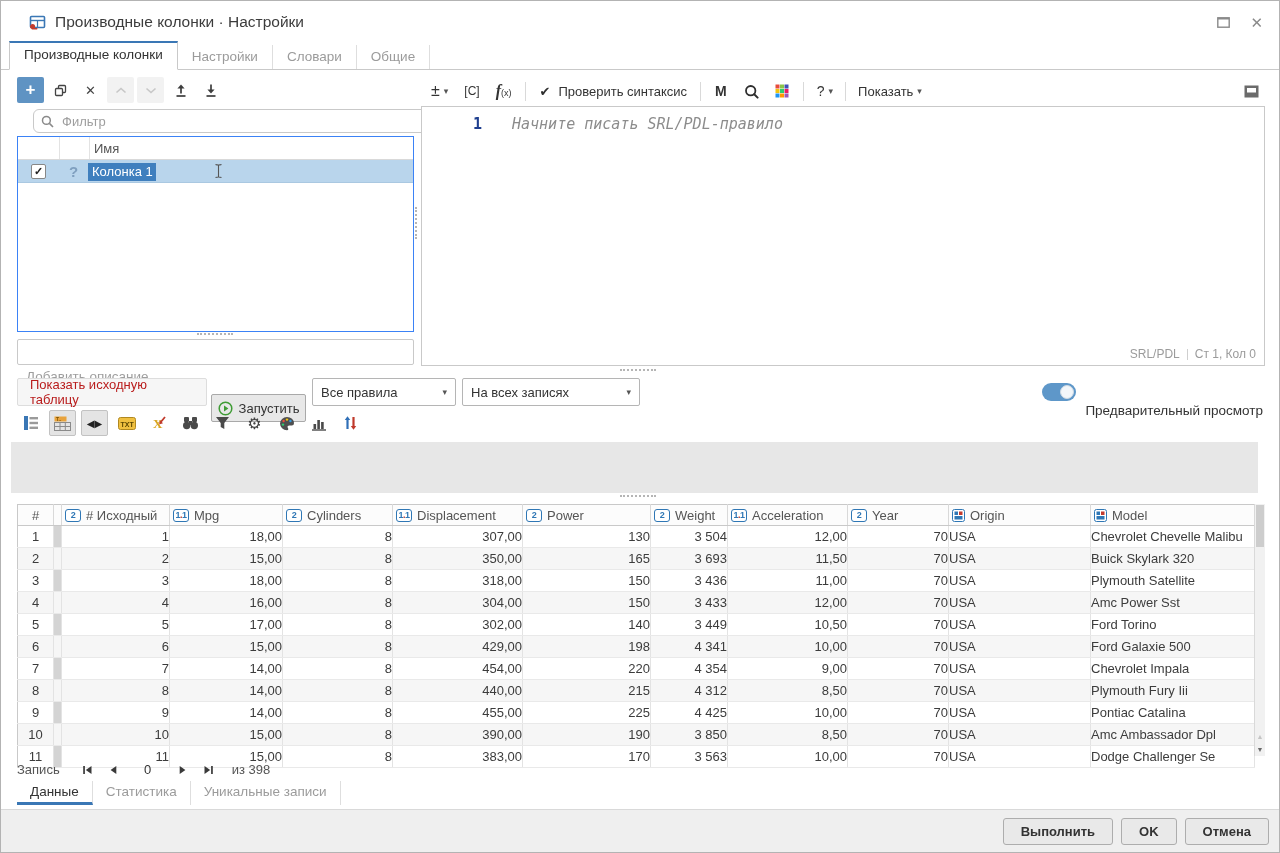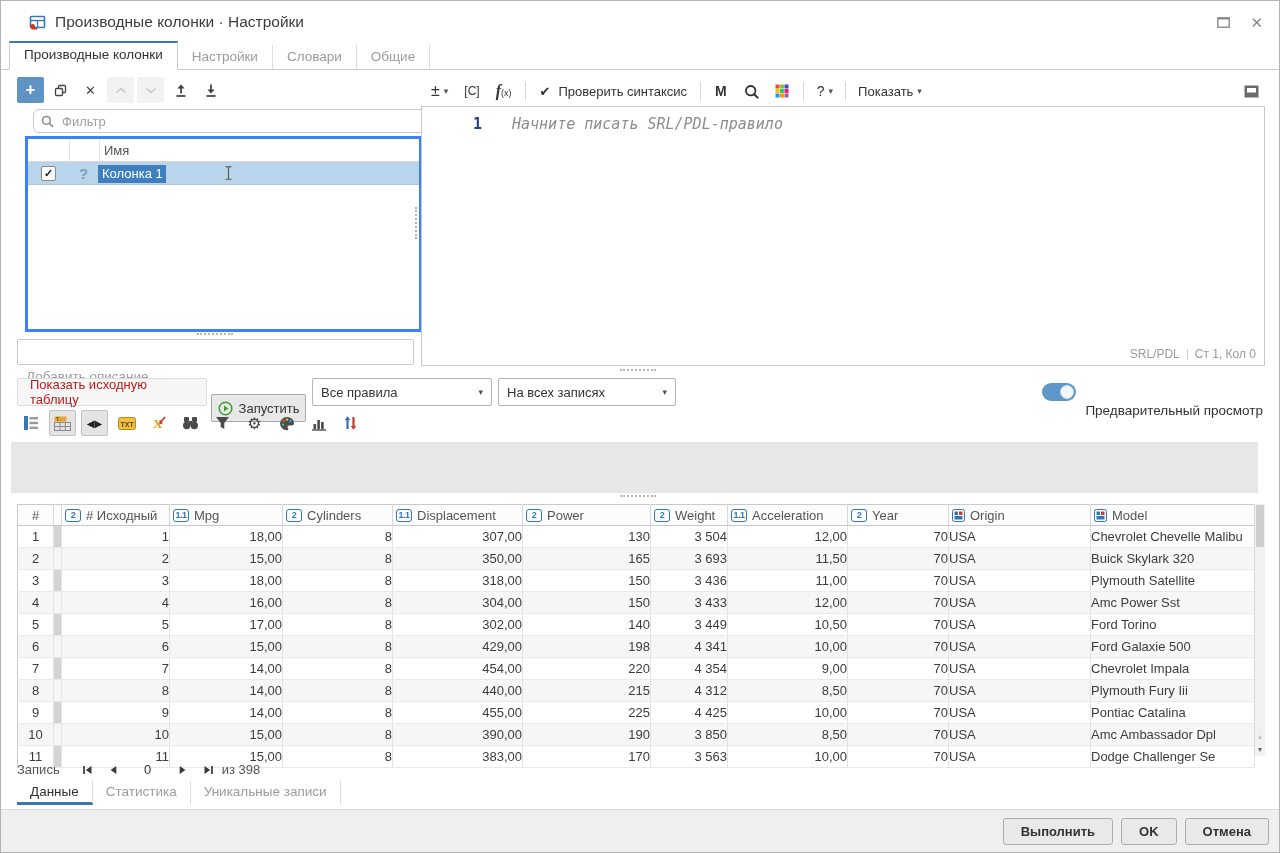--- a/index.html
+++ b/index.html
@@ -23,21 +23,21 @@
   .tbtn.disabled{background:#f2f2f2;}
   .tbtn.pressed{background:#e4e4e4;border:1px solid #c2c2c2;box-sizing:border-box;}
   .sep{width:1px;height:19px;background:#d9d9d9;flex:0 0 auto;}
   .caret{font-size:9px;color:#555;margin-left:4px;}
   
   .left-toolbar{position:absolute;left:16px;top:76px;display:flex;gap:3px;align-items:center;}
   .filter-box{position:absolute;left:16px;top:108px;width:397px;height:24px;border:1px solid #c9c9c9;border-radius:6px;
     box-sizing:border-box;display:flex;align-items:center;background:#fff;margin-left:16px;}
   .filter-box input{border:none;outline:none;flex:1;font-family:"Liberation Sans",sans-serif;font-size:13px;color:#555;}
   .filter-box input::placeholder{color:#9e9e9e;}
-  .col-list{position:absolute;left:24px;top:135px;width:397px;height:196px;border:3px solid #3b82f6;box-sizing:border-box;background:#fff;}
+  .col-list{position:absolute;left:16px;top:135px;width:397px;height:196px;border:1px solid #3b82f6;box-sizing:border-box;background:#fff;}
   .list-header{display:flex;height:22px;border-bottom:1px solid #d9d9d9;align-items:center;font-size:13px;color:#555;}
   .lh-c1{width:41px;border-right:1px solid #e3e3e3;height:100%;}
   .lh-c2{width:29px;border-right:1px solid #e3e3e3;height:100%;}
   .lh-c3{flex:1;padding-left:4px;}
   .list-row{display:flex;height:22px;align-items:center;background:#b9d5ec;border-bottom:1px solid #aac8e1;position:relative;}
   .lr-c1{width:41px;display:flex;justify-content:center;}
   .lr-c2{width:29px;display:flex;justify-content:center;font-weight:bold;font-size:15px;color:#7f9fbf;}
   .lr-c3{flex:1;font-size:13px;}
   .checkbox{width:13px;height:13px;background:#fff;border:1px solid #878787;border-radius:2px;font-size:11px;line-height:12px;
     text-align:center;color:#222;font-weight:bold;}
@@ -61,21 +61,21 @@
   .editor-status .vbar{width:1px;height:11px;background:#cfcfcf;}
   
   .runbar{position:absolute;left:16px;top:377px;right:16px;height:28px;display:flex;align-items:center;}
   .btn{height:28px;box-sizing:border-box;display:inline-flex;align-items:center;justify-content:center;
     border-radius:2px;font-size:13px;padding:0 12px;}
   .btn.disabled{background:#f6f6f6;border:1px solid #ddd;color:#b91c1c;width:190px;}
   .btn.run{background:#e8e8e8;border:1px solid #a9a9a9;color:#333;margin-left:4px;width:95px;gap:6px;padding:0 8px;margin-top:32px;}
   .select{height:28px;box-sizing:border-box;border:1px solid #b5b5b5;border-radius:2px;background:#fff;display:inline-flex;
     align-items:center;font-size:13px;color:#333;padding:0 8px;}
   .select .caret{margin-left:auto;}
-  .sel-rules{width:180px;margin-left:6px;}
+  .sel-rules{width:144px;margin-left:6px;}
   .sel-records{width:178px;margin-left:6px;}
   .preview-toggle{margin-left:auto;display:flex;align-items:center;gap:9px;}
   .pill{width:34px;height:18px;border-radius:9px;background:#5e97c9;position:relative;}
   .pill .knob{position:absolute;right:2px;top:2px;width:14px;height:14px;border-radius:50%;background:#f2f6fa;border:1px solid #cdd9e4;box-sizing:border-box;}
   .preview-label{font-size:13.5px;color:#333;margin-top:36px;}
   
   .grid-toolbar{position:absolute;left:16px;top:409px;display:flex;gap:5px;align-items:center;}
   .gray-strip{position:absolute;left:10px;top:441px;width:1247px;height:51px;background:#e7e7e7;}
   
   .grid-wrap{position:absolute;left:16px;top:503px;}
@@ -96,21 +96,21 @@
     font-size:9px;font-weight:bold;display:inline-flex;align-items:center;justify-content:center;line-height:1;flex:0 0 auto;letter-spacing:-0.5px;}
   .ticon .rdot{color:#c23b2e;}
   .scrollbar{position:absolute;left:1237px;top:0;width:11px;height:252px;background:#f1f1f1;border-left:1px solid #d9d9d9;box-sizing:border-box;}
   .sb-thumb{position:absolute;left:1px;top:1px;width:8px;height:42px;background:#cdcdcd;}
   .sb-up{position:absolute;left:0;bottom:16px;width:10px;text-align:center;font-size:7px;color:#c4c4c4;}
   .sb-down{position:absolute;left:0;bottom:3px;width:10px;text-align:center;font-size:7px;color:#6a6a6a;}
   
   .recnav{position:absolute;left:16px;top:758px;height:21px;display:flex;align-items:center;font-size:13px;color:#555;}
   .recnav .navbtn{display:inline-flex;align-items:center;justify-content:center;width:26px;}
   .rec-value{display:inline-block;width:44px;text-align:center;color:#333;}
-  .rec-total{}
+  .rec-total{margin-left:10px;}
   
   .bottom-tabs{position:absolute;left:16px;top:780px;height:24px;display:flex;}
   .btab{font-size:13.5px;color:#9b9b9b;padding:0 13px;line-height:21px;border-right:1px solid #dedede;}
   .btab.active{color:#333;border-bottom:3px solid #3a77b5;}
   
   .footer{position:absolute;left:0;right:0;bottom:0;height:43px;background:#efefef;border-top:1px solid #d9d9d9;
     display:flex;align-items:center;justify-content:flex-end;gap:8px;padding-right:10px;box-sizing:border-box;}
   .fbtn{height:27px;background:#e9e9e9;border:1px solid #adadad;border-radius:3px;font-size:13px;font-weight:bold;color:#333;
     display:inline-flex;align-items:center;justify-content:center;padding:0 17px;box-sizing:border-box;}
   svg{display:block;}

